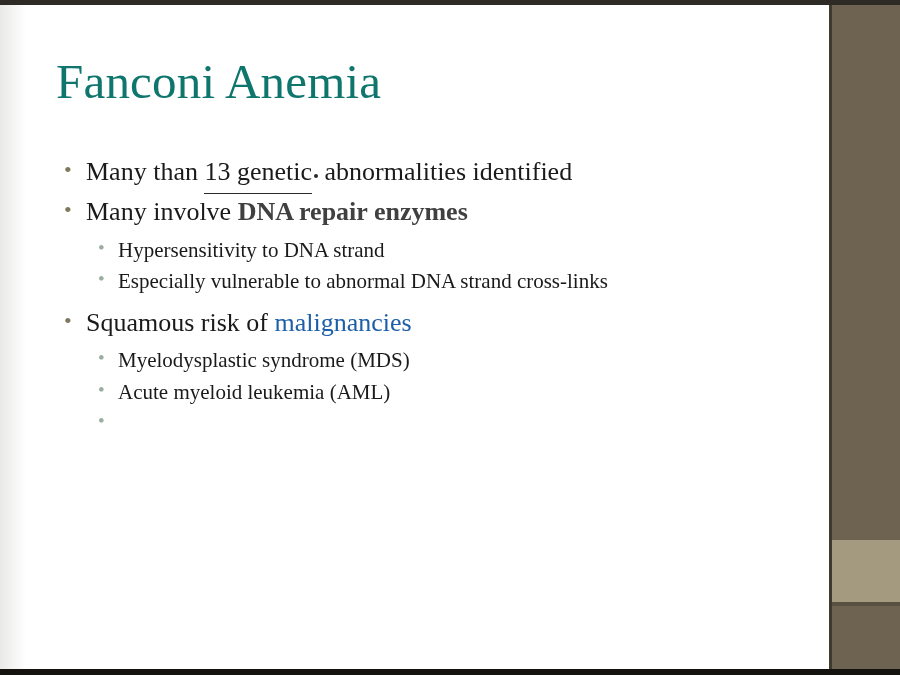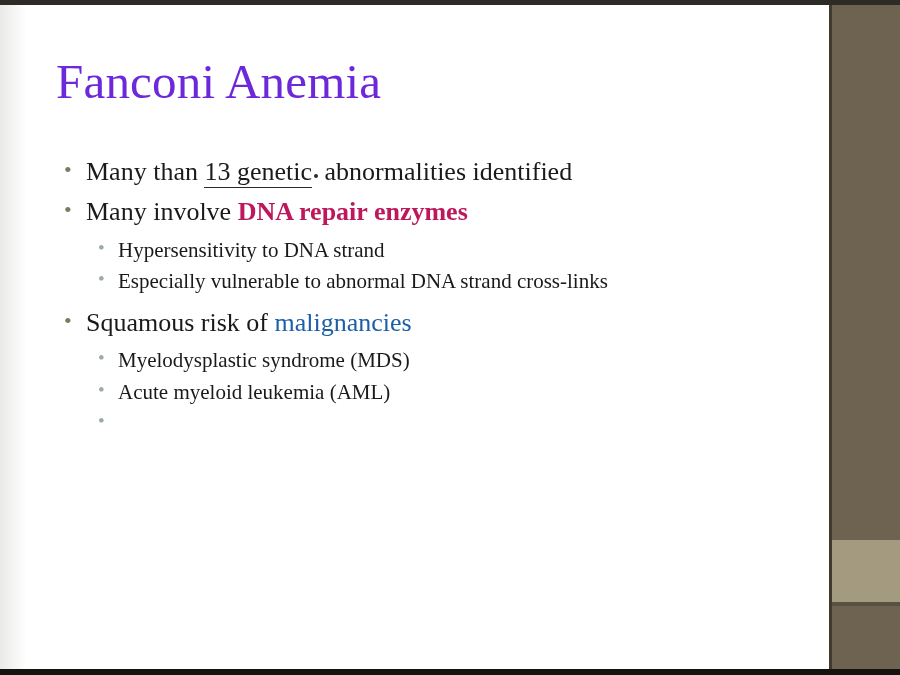--- a/index.html
+++ b/index.html
@@ -74,21 +74,21 @@
     position: absolute;
     top: 0; left: 0;
     width: 832px;
     height: 675px;
   }
   .title {
     position: absolute;
     left: 56px;
     top: 55px;
     font-size: 49px;
-    color: #6d28d9;
+    color: #0f766e;
     letter-spacing: 0.2px;
     font-weight: normal;
     line-height: 1.1;
   }
   .body-list {
     position: absolute;
     left: 56px;
     top: 155px;
     width: 760px;
   }
@@ -116,30 +116,30 @@
     line-height: 1.36;
   }
   .l2 .bullet {
     position: absolute;
     left: 42px;
     top: -1px;
     color: #9aaea0;
     font-size: 19px;
   }
   .green {
-    color: #be185d;
+    color: #404040;
     font-weight: bold;
   }
   .blue {
     color: #1c5fa8;
     font-weight: normal;
   }
   .ul-annot {
     border-bottom: 1.5px solid #2a2a2a;
-    padding-bottom: 1px;
+    padding-bottom: 7px;
   }
   .dot-annot {
     display: inline-block;
     width: 4px; height: 4px;
     background: #2a2a2a;
     border-radius: 50%;
     vertical-align: 2px;
     margin-left: 2px;
   }
 </style>

